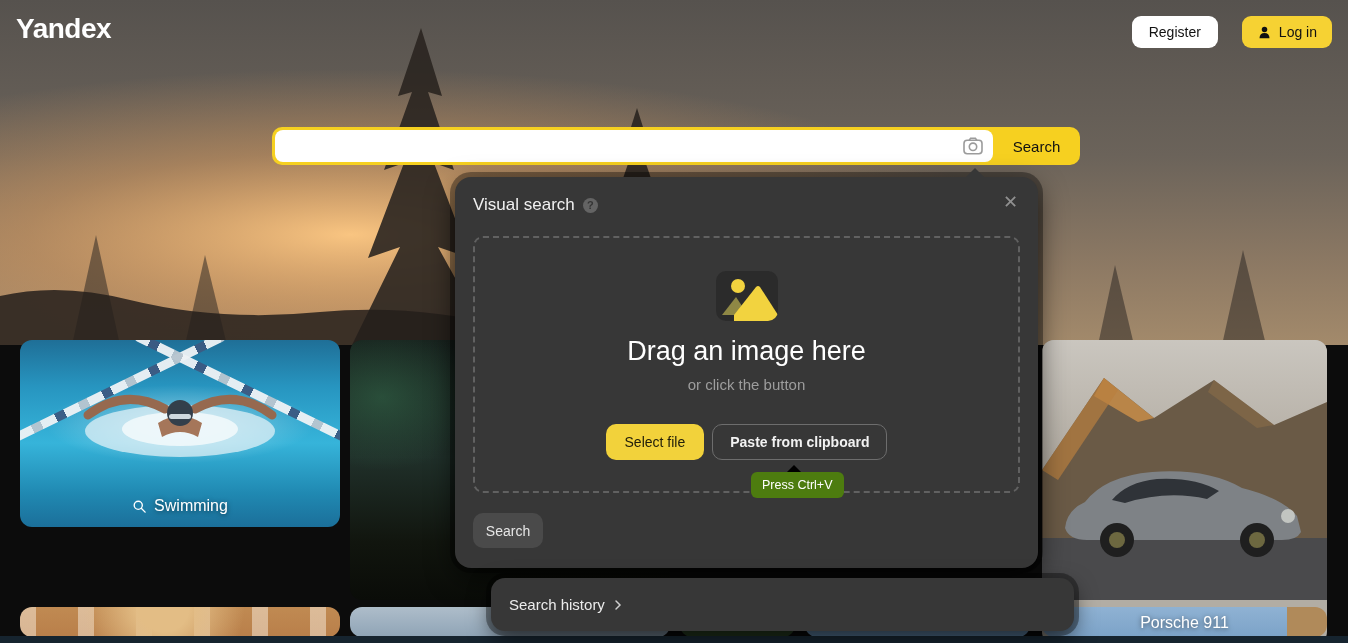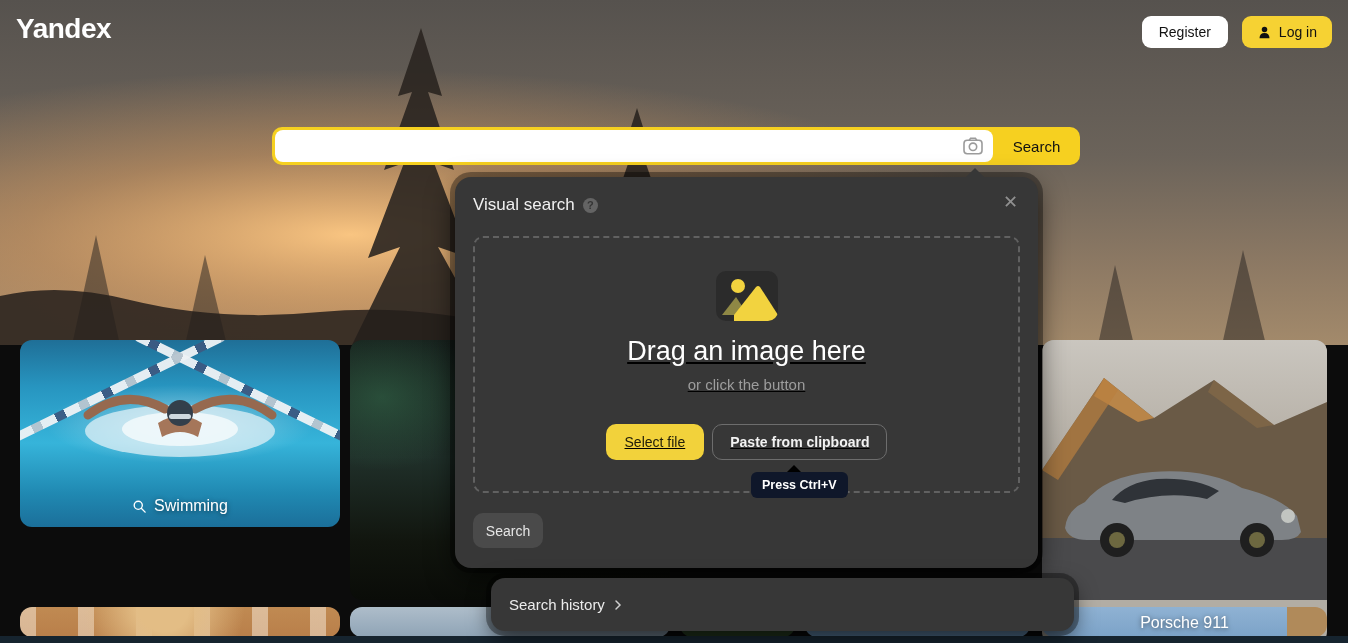--- a/index.html
+++ b/index.html
@@ -6,21 +6,21 @@
   html,body { width:1348px; height:643px; overflow:hidden; background:#0c0c0c;
               font-family:"Liberation Sans", sans-serif; }
   .stage { position:relative; width:1348px; height:643px; overflow:hidden; }
 
   
   .hero { position:absolute; left:0; top:0; width:1348px; height:345px; }
 
   
   .logo { position:absolute; left:16px; top:13px; z-index:3; color:#fff;
           font-size:28px; font-weight:700; letter-spacing:-0.5px; cursor:pointer; }
-  .hdr-btns { position:absolute; right:16px; top:16px; z-index:3; display:flex; gap:14px; }
+  .hdr-btns { position:absolute; right:16px; top:16px; z-index:3; display:flex; gap:24px; }
   .btn-register { background:#fff; color:#111; border:none; border-radius:9px;
           padding:8px 17px; font-size:14px; font-family:inherit; cursor:pointer; }
   .btn-login { background:#f6d233; color:#111; border:none; border-radius:9px;
           padding:8px 15px; font-size:14px; font-family:inherit; cursor:pointer;
           display:flex; align-items:center; gap:7px; font-weight:500; }
 
   
   .searchbar { position:absolute; left:272px; top:127px; width:808px; height:38px;
           background:#f6d020; border-radius:10px; z-index:4; }
   .searchbar .white { position:absolute; left:3px; top:3px; bottom:3px; right:87px;
@@ -79,33 +79,33 @@
   .popup-title-row { position:absolute; left:18px; right:18px; top:18px;
        display:flex; align-items:center; gap:8px; }
   .popup-title { color:#f0f0f0; font-size:17px; font-weight:400; }
   .help-dot { width:15px; height:15px; border-radius:50%; background:#646464; color:#353535;
        font-size:11px; font-weight:700; display:flex; align-items:center; justify-content:center;
        cursor:pointer; }
   .close-x { position:absolute; right:20px; top:16px; color:#909090; font-size:18px;
        background:none; border:none; cursor:pointer; line-height:1; font-family:inherit; }
   .dropzone { position:absolute; left:18px; right:18px; top:59px; height:257px;
        border:2px dashed #616161; border-radius:10px; display:flex; flex-direction:column;
-       align-items:center; padding-top:33px; cursor:pointer;text-decoration:underline; }
+       align-items:center; padding-top:33px; cursor:pointer; }
   .pic-icon { width:62px; height:50px; background:#2b2b2b; border-radius:10px;
        position:relative; overflow:hidden; margin-bottom:15px; }
   .drag-title { color:#fff; font-size:27px; margin-bottom:9px; }
   .drag-sub { color:#9d9d9d; font-size:15px; margin-bottom:31px; }
   .dz-btns { display:flex; gap:8px; }
   .btn-selectfile { background:#f2d23b; color:#23200a; border:none; border-radius:10px;
        padding:9px 19px; font-size:14px; font-family:inherit; cursor:pointer; }
   .btn-paste { background:transparent; color:#f2f2f2; border:1px solid #6d6d6d;
        border-radius:10px; padding:9px 17px; font-size:14px; font-weight:600;
        font-family:inherit; cursor:pointer; }
-  .tooltip { position:absolute; left:296px; top:295px; background:#0f172a; color:#fff;
-       font-size:12.5px; font-weight:700; padding:6px 11px; border-radius:6px; z-index:3; }
+  .tooltip { position:absolute; left:296px; top:295px; background:#4d7c0f; color:#fff;
+       font-size:12.5px; font-weight:400; padding:6px 11px; border-radius:6px; z-index:3; }
   .tooltip::before { content:""; position:absolute; top:-7px; left:36px;
        border-left:7px solid transparent; border-right:7px solid transparent;
        border-bottom:7px solid #000; }
   .url-row { position:absolute; left:18px; right:18px; top:336px; display:flex; gap:11px; }
   .url-input { flex:1; height:35px; background:#323232; border:1px solid #8d8d8d;
        border-radius:10px; padding:0 13px; color:#e8e8e8; font-size:15px; outline:none;
        font-family:inherit; }
   .url-input::placeholder { color:#7f7f7f; }
   .btn-urlsearch { width:70px; height:35px; background:#4a4a4a; color:#e6e6e6; border:none;
        border-radius:10px; font-size:14px; font-family:inherit; cursor:pointer; }

